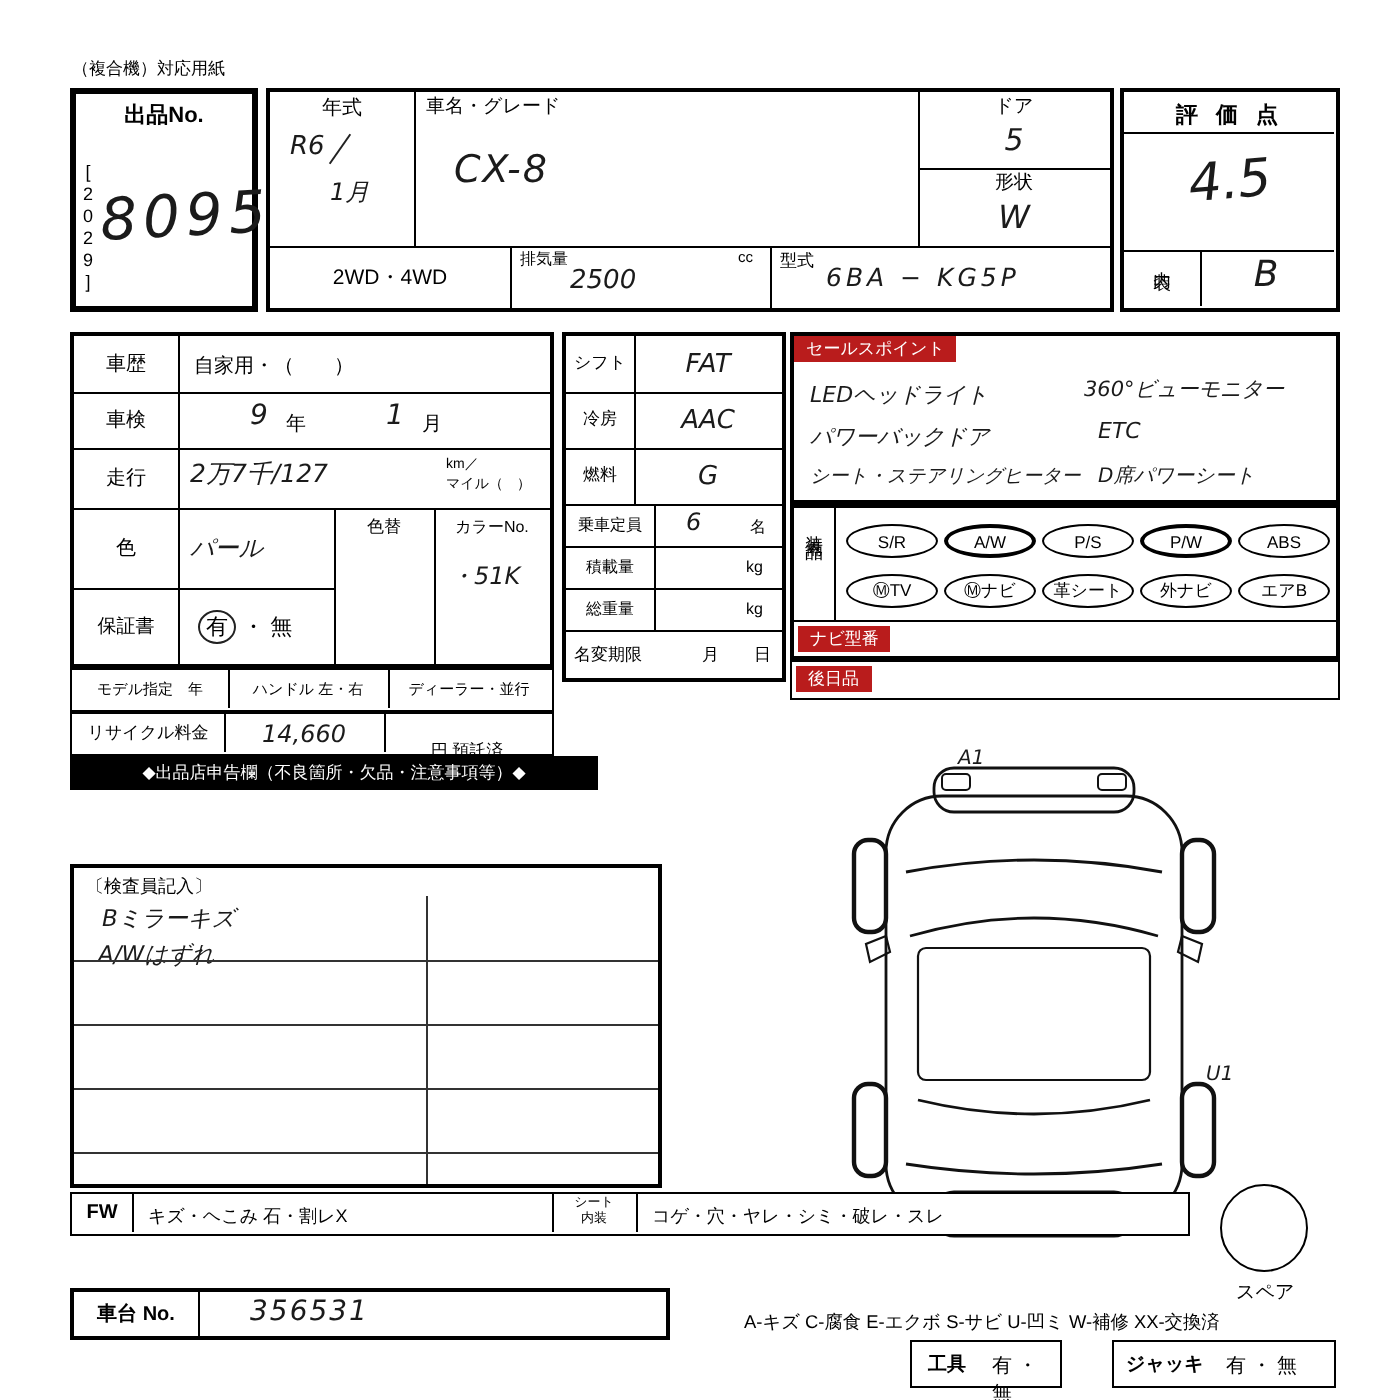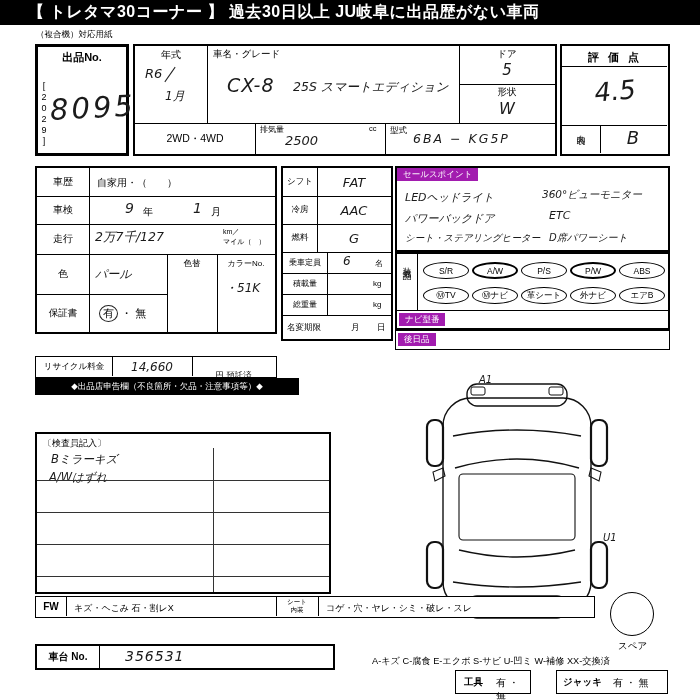--- a/index.html
+++ b/index.html
@@ -16,33 +16,32 @@
   .bar { background:#000; color:#fff; }
   .lbl { font-size:9px; line-height:1.1; }
   .cen { display:flex; align-items:center; justify-content:center; }
   .hw  { font-family:"DejaVu Sans",sans-serif; font-style:italic; color:#1b1b1b; }
   .chip {
     position:absolute; box-sizing:border-box; border:1.2px solid #000; border-radius:50%;
     display:flex; align-items:center; justify-content:center;
     font-size:8.5px; background:#fff;
   }
   .blackchip {
-    position:absolute; background:#a21caf; color:#fff; font-size:8.5px;
+    position:absolute; background:#b91c1c; color:#fff; font-size:8.5px;
     padding:2px 6px; line-height:1;
   }
   .circ { display:inline-block; border:1.6px solid #222; border-radius:50%; padding:0 3px; }
   .vtext { writing-mode:vertical-rl; text-orientation:upright; }
   svg { display:block; }
 </style>
 </head>
 <body>
 
 <div class="sheet">
 
-  <div class="abs bar" style="left:0;top:1;width:700px;height:25px;display:flex;align-items:center;padding-left:28px;font-size:16px;font-weight:bold;letter-spacing:.5px">【 トレタマ30コーナー 】 過去30日以上 JU岐阜に出品歴がない車両</div>
   <div class="abs" style="left:36px;top:29px;font-size:8.5px">（複合機）対応用紙</div>
 
   <div class="box" style="left:35px;top:44px;width:94px;height:112px;border-width:3px">
     <div class="abs" style="left:0;top:3px;width:100%;text-align:center;font-size:11px;font-weight:bold">出品No.</div>
     <div class="abs vtext" style="left:1px;top:34px;font-size:9px;letter-spacing:1px">[2029]</div>
     <div class="abs hw" style="left:12px;top:44px;width:76px;text-align:center;font-size:29px;letter-spacing:3px;transform:rotate(-3deg)">8095</div>
   </div>
 
   <div class="box" style="left:133px;top:44px;width:424px;height:112px">
     <div class="vl" style="left:72px;top:0;height:77px"></div>
@@ -52,21 +51,20 @@
     <div class="vl" style="left:250px;top:77px;height:31px"></div>
     <div class="hl" style="left:324px;top:38px;width:96px"></div>
 
     <div class="abs lbl" style="left:0;top:3px;width:72px;text-align:center;font-size:10px">年式</div>
     <div class="abs hw" style="left:10px;top:20px;font-size:13px">R6</div>
     <div class="abs" style="left:26px;top:28px;width:18px;border-top:1.3px solid #222;transform:rotate(-55deg)"></div>
     <div class="abs hw" style="left:30px;top:42px;font-size:12px">1月</div>
 
     <div class="abs lbl" style="left:78px;top:3px;font-size:9.5px">車名・グレード</div>
     <div class="abs hw" style="left:92px;top:28px;font-size:19px;letter-spacing:1px">CX-8</div>
-    <div class="abs hw" style="left:158px;top:33px;font-size:12.5px">25S スマートエディション</div>
 
     <div class="abs lbl" style="left:324px;top:3px;width:96px;text-align:center;font-size:9.5px">ドア</div>
     <div class="abs hw" style="left:324px;top:15px;width:96px;text-align:center;font-size:15px">5</div>
     <div class="abs lbl" style="left:324px;top:41px;width:96px;text-align:center;font-size:9.5px">形状</div>
     <div class="abs hw" style="left:324px;top:53px;width:96px;text-align:center;font-size:16px">W</div>
 
     <div class="abs cen" style="left:0;top:77px;width:120px;height:31px;font-size:10.5px">2WD・4WD</div>
     <div class="abs lbl" style="left:125px;top:80px;font-size:8px">排気量</div>
     <div class="abs lbl" style="left:234px;top:79px;font-size:7.5px">cc</div>
     <div class="abs hw" style="left:150px;top:87px;font-size:13px">2500</div>
@@ -114,20 +112,27 @@
     <div class="abs hw" style="left:188px;top:112px;font-size:12px">・51K</div>
 
     <div class="abs cen" style="left:0;top:126px;width:52px;height:38px;font-size:9.5px">保証書</div>
     <div class="abs" style="left:62px;top:137px;font-size:11px">
       <span class="circ">有</span>
       <span>・</span>
       <span>無</span>
     </div>
   </div>
 
+  <div class="box" style="left:35px;top:334px;width:242px;height:22px;border-width:1.5px">
+    <div class="vl" style="left:78px;top:0;height:19px"></div>
+    <div class="vl" style="left:158px;top:0;height:19px"></div>
+    <div class="abs cen" style="left:0;top:0;width:78px;height:19px;font-size:7.5px">モデル指定　年</div>
+    <div class="abs cen" style="left:78px;top:0;width:80px;height:19px;font-size:7.5px">ハンドル 左・右</div>
+    <div class="abs cen" style="left:158px;top:0;width:81px;height:19px;font-size:7.5px">ディーラー・並行</div>
+  </div>
 
   <div class="box" style="left:35px;top:356px;width:242px;height:22px;border-width:1.5px">
     <div class="vl" style="left:76px;top:0;height:19px"></div>
     <div class="vl" style="left:156px;top:0;height:19px"></div>
     <div class="abs cen" style="left:0;top:0;width:76px;height:19px;font-size:8.5px">リサイクル料金</div>
     <div class="abs cen hw" style="left:76px;top:0;width:80px;height:19px;font-size:12px">14,660</div>
     <div class="abs cen" style="left:156px;top:0;width:83px;height:37px;font-size:8.5px">円 預託済</div>
   </div>
 
   <div class="abs bar cen" style="left:35px;top:378px;width:264px;height:17px;font-size:8.5px">◆出品店申告欄（不良箇所・欠品・注意事項等）◆</div>

